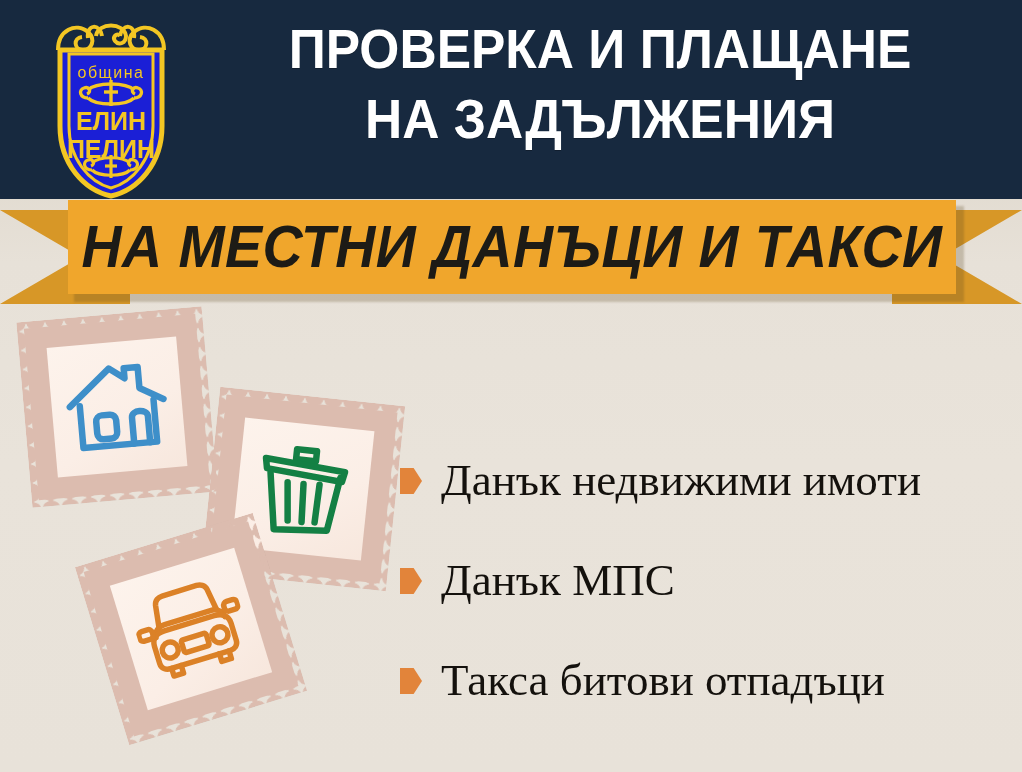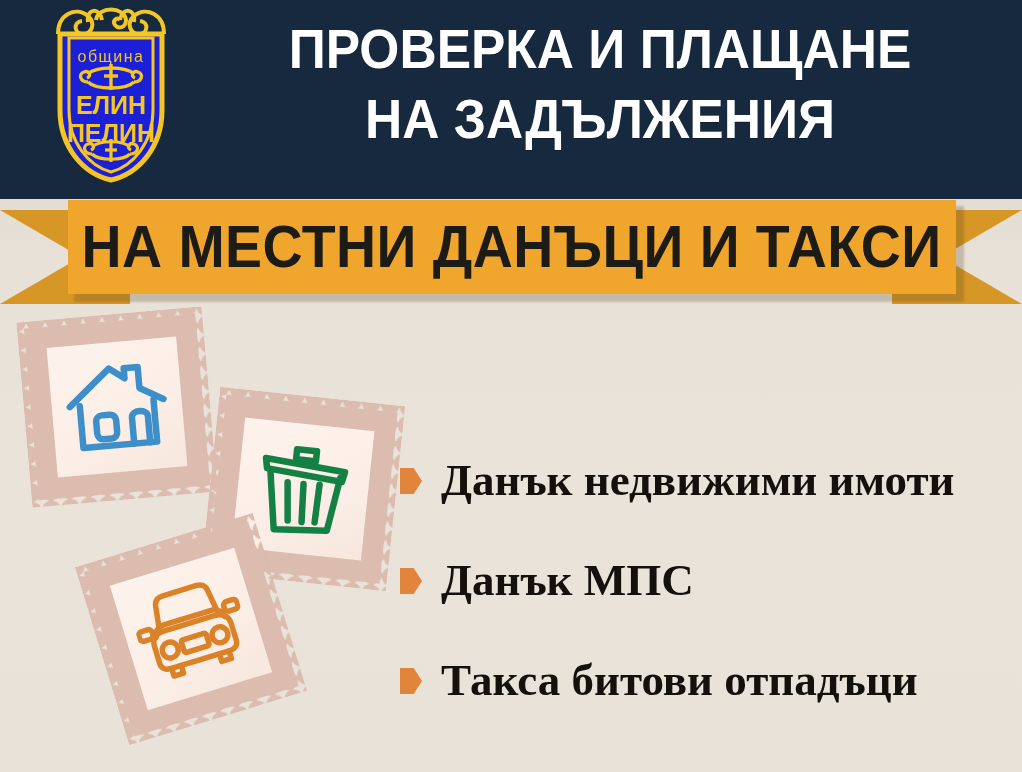--- a/index.html
+++ b/index.html
@@ -41,21 +41,21 @@
     transform-origin: center top;
     white-space: pre-line;
     text-shadow: 0 1px 0 rgba(0,0,0,.25);
     z-index: 7;
   }
 
   
   .crest-wrap {
     position: absolute;
     left: 36px;
-    top: 0;
+    top: 16px;
     width: 150px;
     height: 186px;
     z-index: 8;
   }
 
   
   .ribbon-layer {
     position: absolute;
     left: 0;
     top: 196px;
@@ -90,20 +90,21 @@
   .ribbon-main {
     position: absolute;
     left: 68px;
     top: 4px;
     width: 888px;
     height: 94px;
     background: #f0a62c;
     display: flex;
     align-items: center;
     justify-content: center;
+    font-style: italic;
   }
   .ribbon-text {
     color: #1d1b16;
     font-family: "Liberation Sans", sans-serif;
     font-weight: bold;
     font-size: 59px;
     line-height: 60px;
     letter-spacing: 0.5px;
     transform: scaleX(0.94);
     white-space: nowrap;
@@ -166,21 +167,20 @@
     clip-path: polygon(0% 0%, 62% 0%, 100% 50%, 62% 100%, 0% 100%);
     margin-right: 19px;
     margin-top: 2px;
   }
   .list-label {
     font-family: "Liberation Serif", serif;
     font-size: 45px;
     line-height: 50px;
     color: #14110d;
     white-space: nowrap;
-    font-weight: bold;
   }
 </style>
 </head>
 <body>
 
 <div id="poster">
 
   <div class="header-band"></div>
 
   <div class="crest-wrap">

